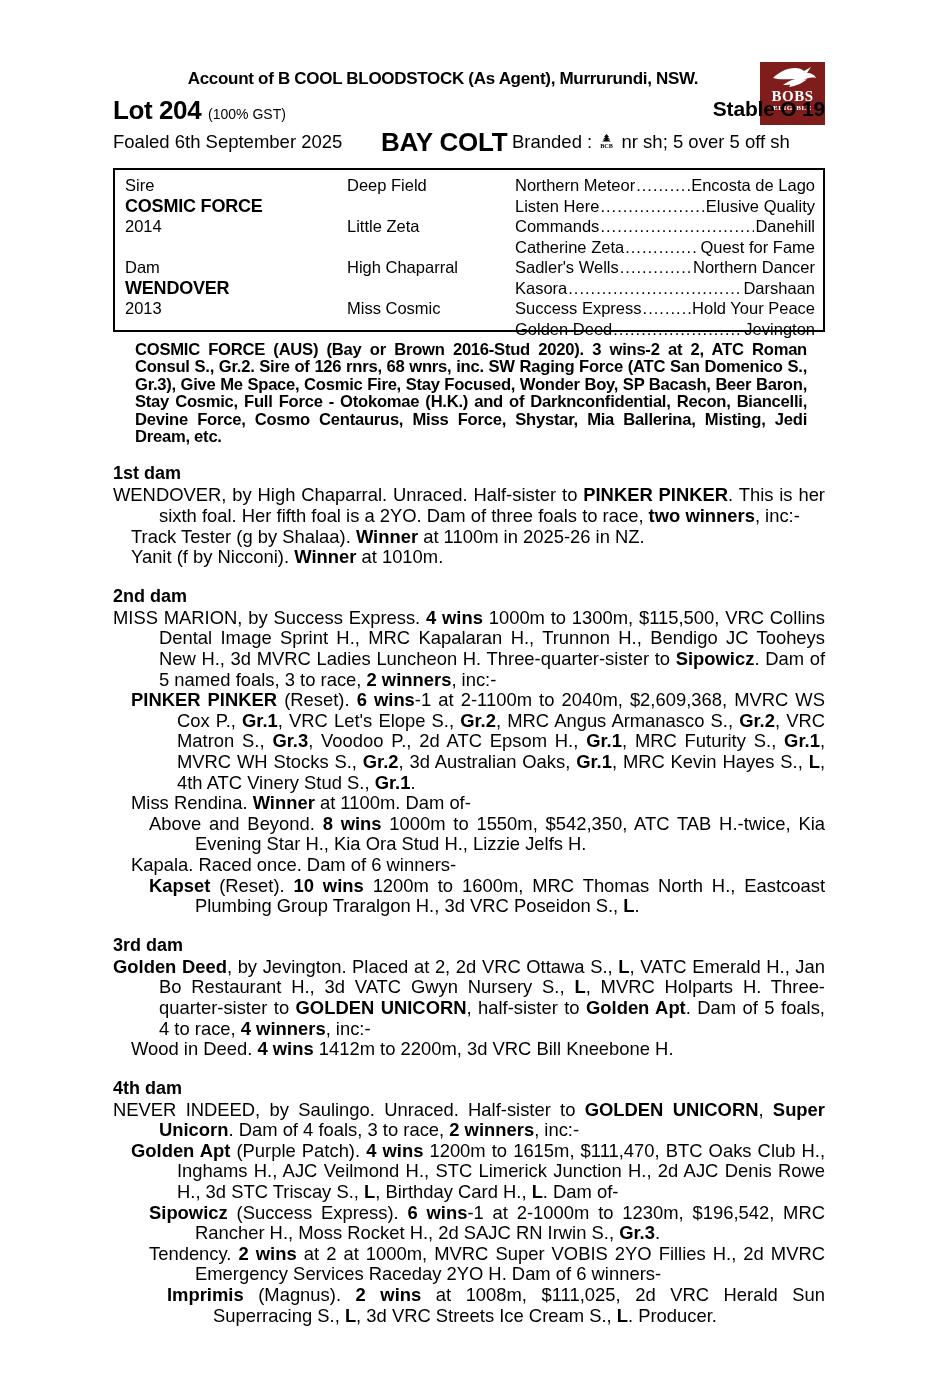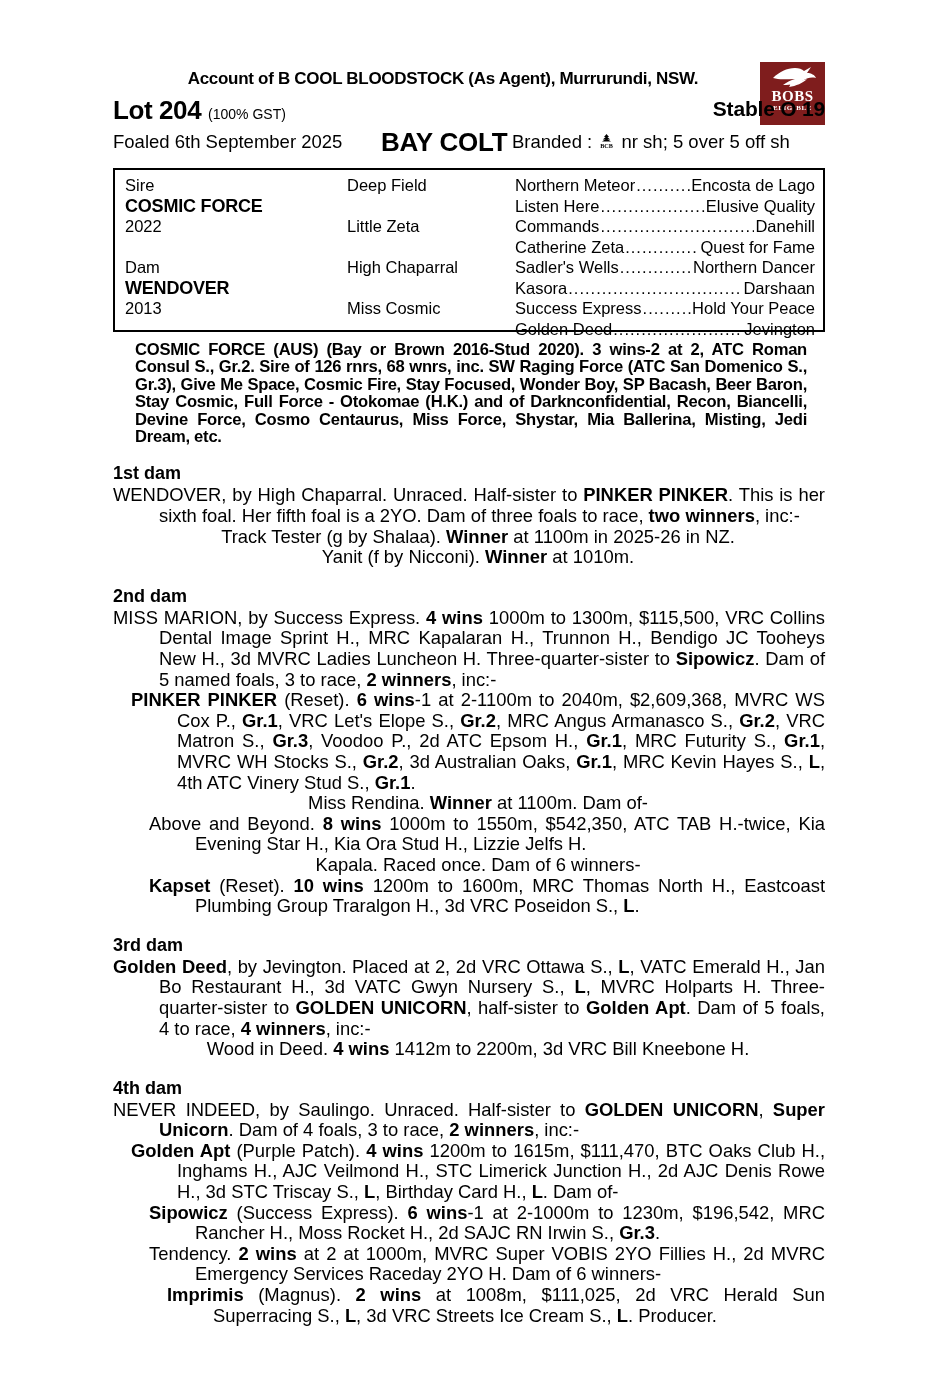--- a/index.html
+++ b/index.html
@@ -64,21 +64,21 @@
   
   .sirepara{
     margin:9px 0 0 0; padding:0 18px 0 22px;
     font-weight:bold; font-size:16.6px; line-height:17.4px;
     text-align:justify; letter-spacing:-0.25px;
   }
 
   
   .damhead{ font-weight:bold; font-size:18px; margin-top:18px; margin-bottom:1px; }
   .p{ font-size:18.4px; line-height:20.6px; text-align:justify; margin:0; }
-  .p.lastline{ text-align:center; }
+  .p.lastline{ text-align:left; }
   .i0{ padding-left:0;   text-indent:-46px; margin-left:46px; }
   .i1{ padding-left:0;   text-indent:-46px; margin-left:64px; }
   .i2{ padding-left:0;   text-indent:-46px; margin-left:82px; }
   .i3{ padding-left:0;   text-indent:-46px; margin-left:100px; }
   b{ font-weight:bold; }
 </style>
 </head>
 <body>
 
 <div class="page">
@@ -125,21 +125,21 @@
       <div class="ped-row">
         <span class="c1 bold">COSMIC FORCE</span>
         <span class="c2"></span>
         <span class="c3">
           <span class="n1">Listen Here</span>
           <span class="dots">......................................................................</span>
           <span class="n2">Elusive Quality</span>
         </span>
       </div>
       <div class="ped-row">
-        <span class="c1">2022</span>
+        <span class="c1">2014</span>
         <span class="c2">Little Zeta</span>
         <span class="c3">
           <span class="n1">Commands</span>
           <span class="dots">......................................................................</span>
           <span class="n2">Danehill</span>
         </span>
       </div>
       <div class="ped-row">
         <span class="c1"></span>
         <span class="c2"></span>

